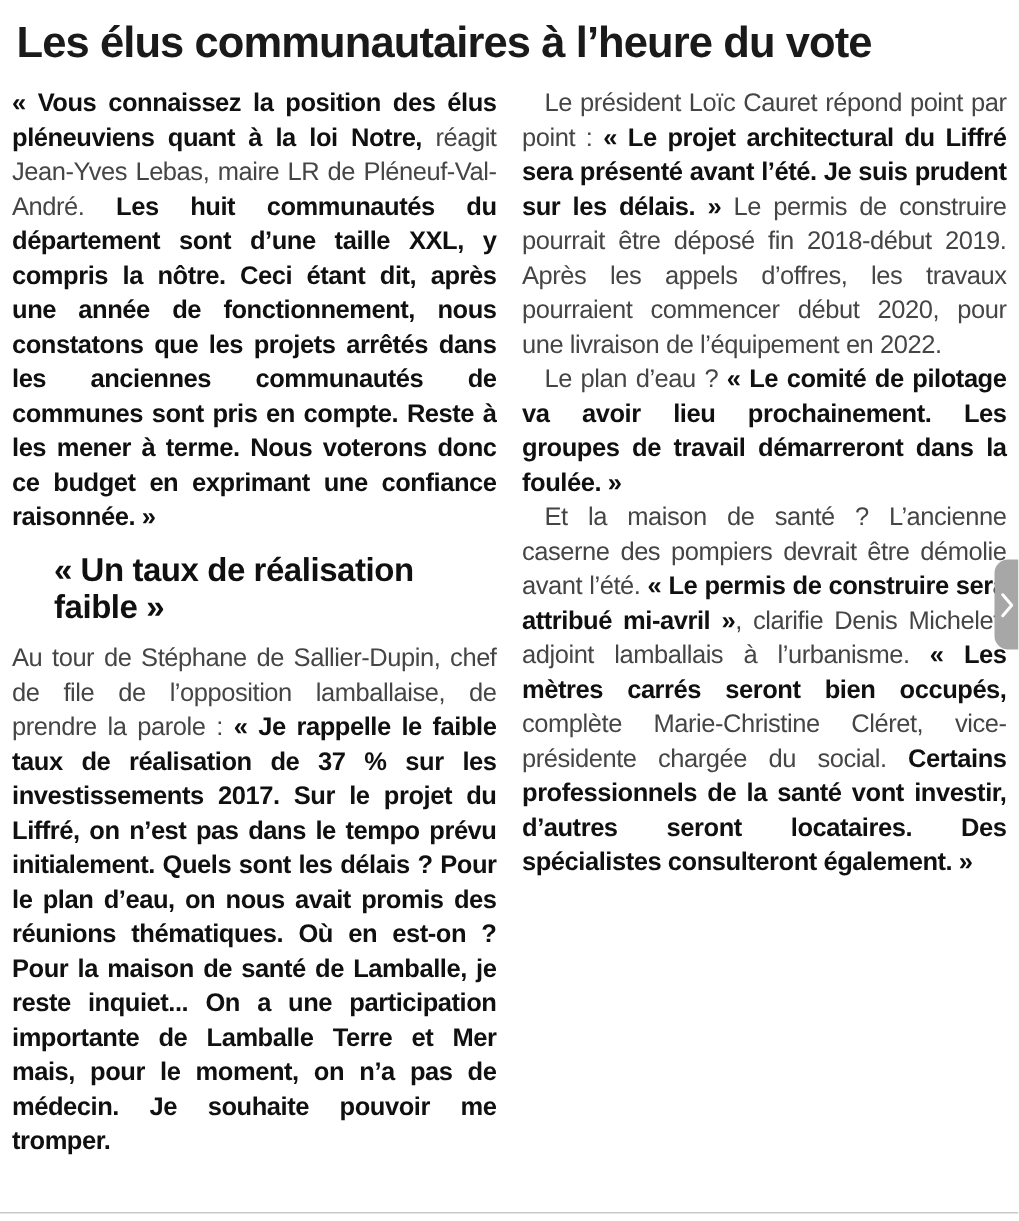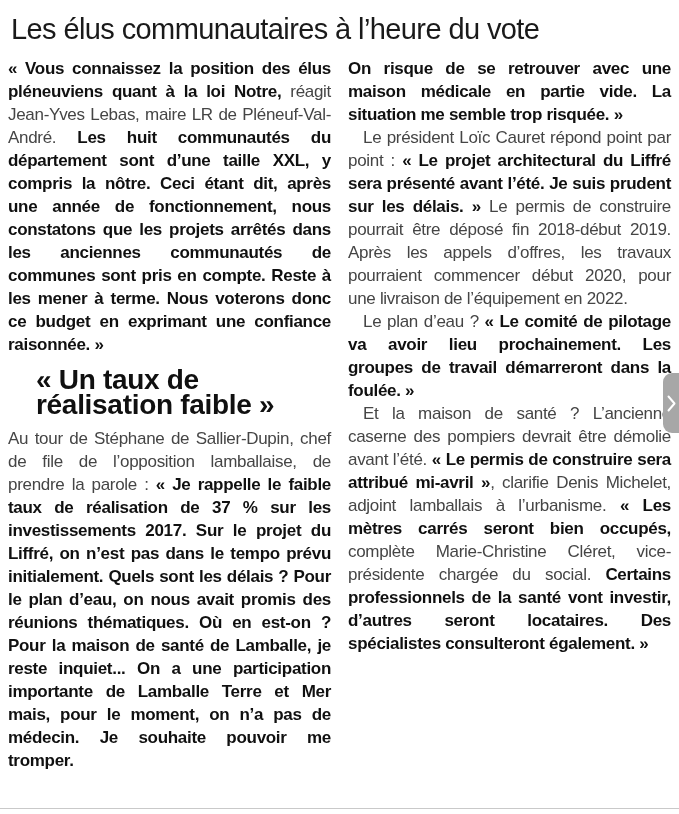--- a/index.html
+++ b/index.html
@@ -11,41 +11,41 @@
   }
   *{box-sizing:border-box;}
   html,body{margin:0;padding:0;}
   body{
     width:679px;height:814px;position:relative;overflow:hidden;
     background:#ffffff;
     font-family:"Liberation Sans","DejaVu Sans",sans-serif;
   }
   .page-title{
     margin:0;padding:12px 10px 0 11px;
-    font-size:29px;line-height:34px;font-weight:400;
+    font-size:29px;line-height:34px;font-weight:700;
     letter-spacing:-0.6px;color:var(--title);
     white-space:nowrap;
   }
   .columns{
     display:flex;gap:17px;padding:11px 8px 0 8px;
   }
   .col{flex:1 1 0;min-width:0;}
   .para{
     margin:0;
     font-size:17px;line-height:23px;
     text-align:justify;
     letter-spacing:-0.3px;
     color:var(--text-reg);
   }
   .para .bold{font-weight:700;color:var(--text-bold);}
   .para .reg{font-weight:400;color:var(--text-reg);}
   .para.indent{text-indent:15px;}
   .subhead{
     margin:11px 0 10px 0;padding-left:28px;
-    font-size:28px;line-height:25px;font-weight:700;
+    font-size:22px;line-height:25px;font-weight:700;
     color:var(--text-bold);letter-spacing:-0.3px;
   }
   .next-button{
     position:absolute;top:373px;right:0;
     width:16px;height:60px;padding:0;border:none;
     background:var(--btn);
     border-radius:9px 0 0 9px;
     display:flex;align-items:center;justify-content:center;
     cursor:pointer;
   }
@@ -61,21 +61,20 @@
 
 <h1 class="page-title">Les élus communautaires à l’heure du vote</h1>
 
 <div class="columns">
   <div class="col">
       <p class="para"><span class="bold">«&nbsp;Vous connaissez la position des élus pléneuviens quant à la loi Notre, </span><span class="reg">réagit Jean-Yves Lebas, maire LR de Pléneuf-Val-André. </span><span class="bold">Les huit communautés du département sont d’une taille XXL, y compris la nôtre. Ceci étant dit, après une année de fonctionnement, nous constatons que les projets arrêtés dans les anciennes communautés de communes sont pris en compte. Reste à les mener à terme. Nous voterons donc ce budget en exprimant une confiance raisonnée.&nbsp;»</span></p>
       <h2 class="subhead">«&nbsp;Un taux de réalisation faible&nbsp;»</h2>
       <p class="para"><span class="reg">Au tour de Stéphane de Sallier-Dupin, chef de file de l’opposition lamballaise, de prendre la parole&nbsp;: </span><span class="bold">«&nbsp;Je rappelle le faible taux de réalisation de 37&nbsp;% sur les investissements 2017. Sur le projet du Liffré, on n’est pas dans le tempo prévu initialement. Quels sont les délais&nbsp;? Pour le plan d’eau, on nous avait promis des réunions thématiques. Où en est-on&nbsp;? Pour la maison de santé de Lamballe, je reste inquiet... On a une participation importante de Lamballe Terre et Mer mais, pour le moment, on n’a pas de médecin. Je souhaite pouvoir me tromper.</span></p>
     </div>
   <div class="col">
-      <p class="para"><span class="bold">On risque de se retrouver avec une maison médicale en partie vide. La situation me semble trop risquée.&nbsp;»</span></p>
       <p class="para indent"><span class="reg">Le président Loïc Cauret répond point par point&nbsp;: </span><span class="bold">«&nbsp;Le projet architectural du Liffré sera présenté avant l’été. Je suis prudent sur les délais.&nbsp;» </span><span class="reg">Le permis de construire pourrait être déposé fin 2018-début 2019. Après les appels d’offres, les travaux pourraient commencer début 2020, pour une livraison de l’équipement en 2022.</span></p>
       <p class="para indent"><span class="reg">Le plan d’eau&nbsp;? </span><span class="bold">«&nbsp;Le comité de pilotage va avoir lieu prochainement. Les groupes de travail démarreront dans la foulée.&nbsp;»</span></p>
       <p class="para indent"><span class="reg">Et la maison de santé&nbsp;? L’ancienne caserne des pompiers devrait être démolie avant l’été. </span><span class="bold">«&nbsp;Le permis de construire sera attribué mi-avril&nbsp;»</span><span class="reg">, clarifie Denis Michelet, adjoint lamballais à l’urbanisme. </span><span class="bold">«&nbsp;Les mètres carrés seront bien occupés, </span><span class="reg">complète Marie-Christine Cléret, vice-présidente chargée du social. </span><span class="bold">Certains professionnels de la santé vont investir, d’autres seront locataires. Des spécialistes consulteront également.&nbsp;»</span></p>
     </div>
 </div>
 
 <button class="next-button" aria-label="next">
   <span>
     <svg width="9" height="17" viewBox="0 0 9 17">
       <polyline points="1.5,1.5 7.5,8.5 1.5,15.5" fill="none" stroke="#ffffff" stroke-width="2" stroke-linecap="round" stroke-linejoin="round"></polyline>

